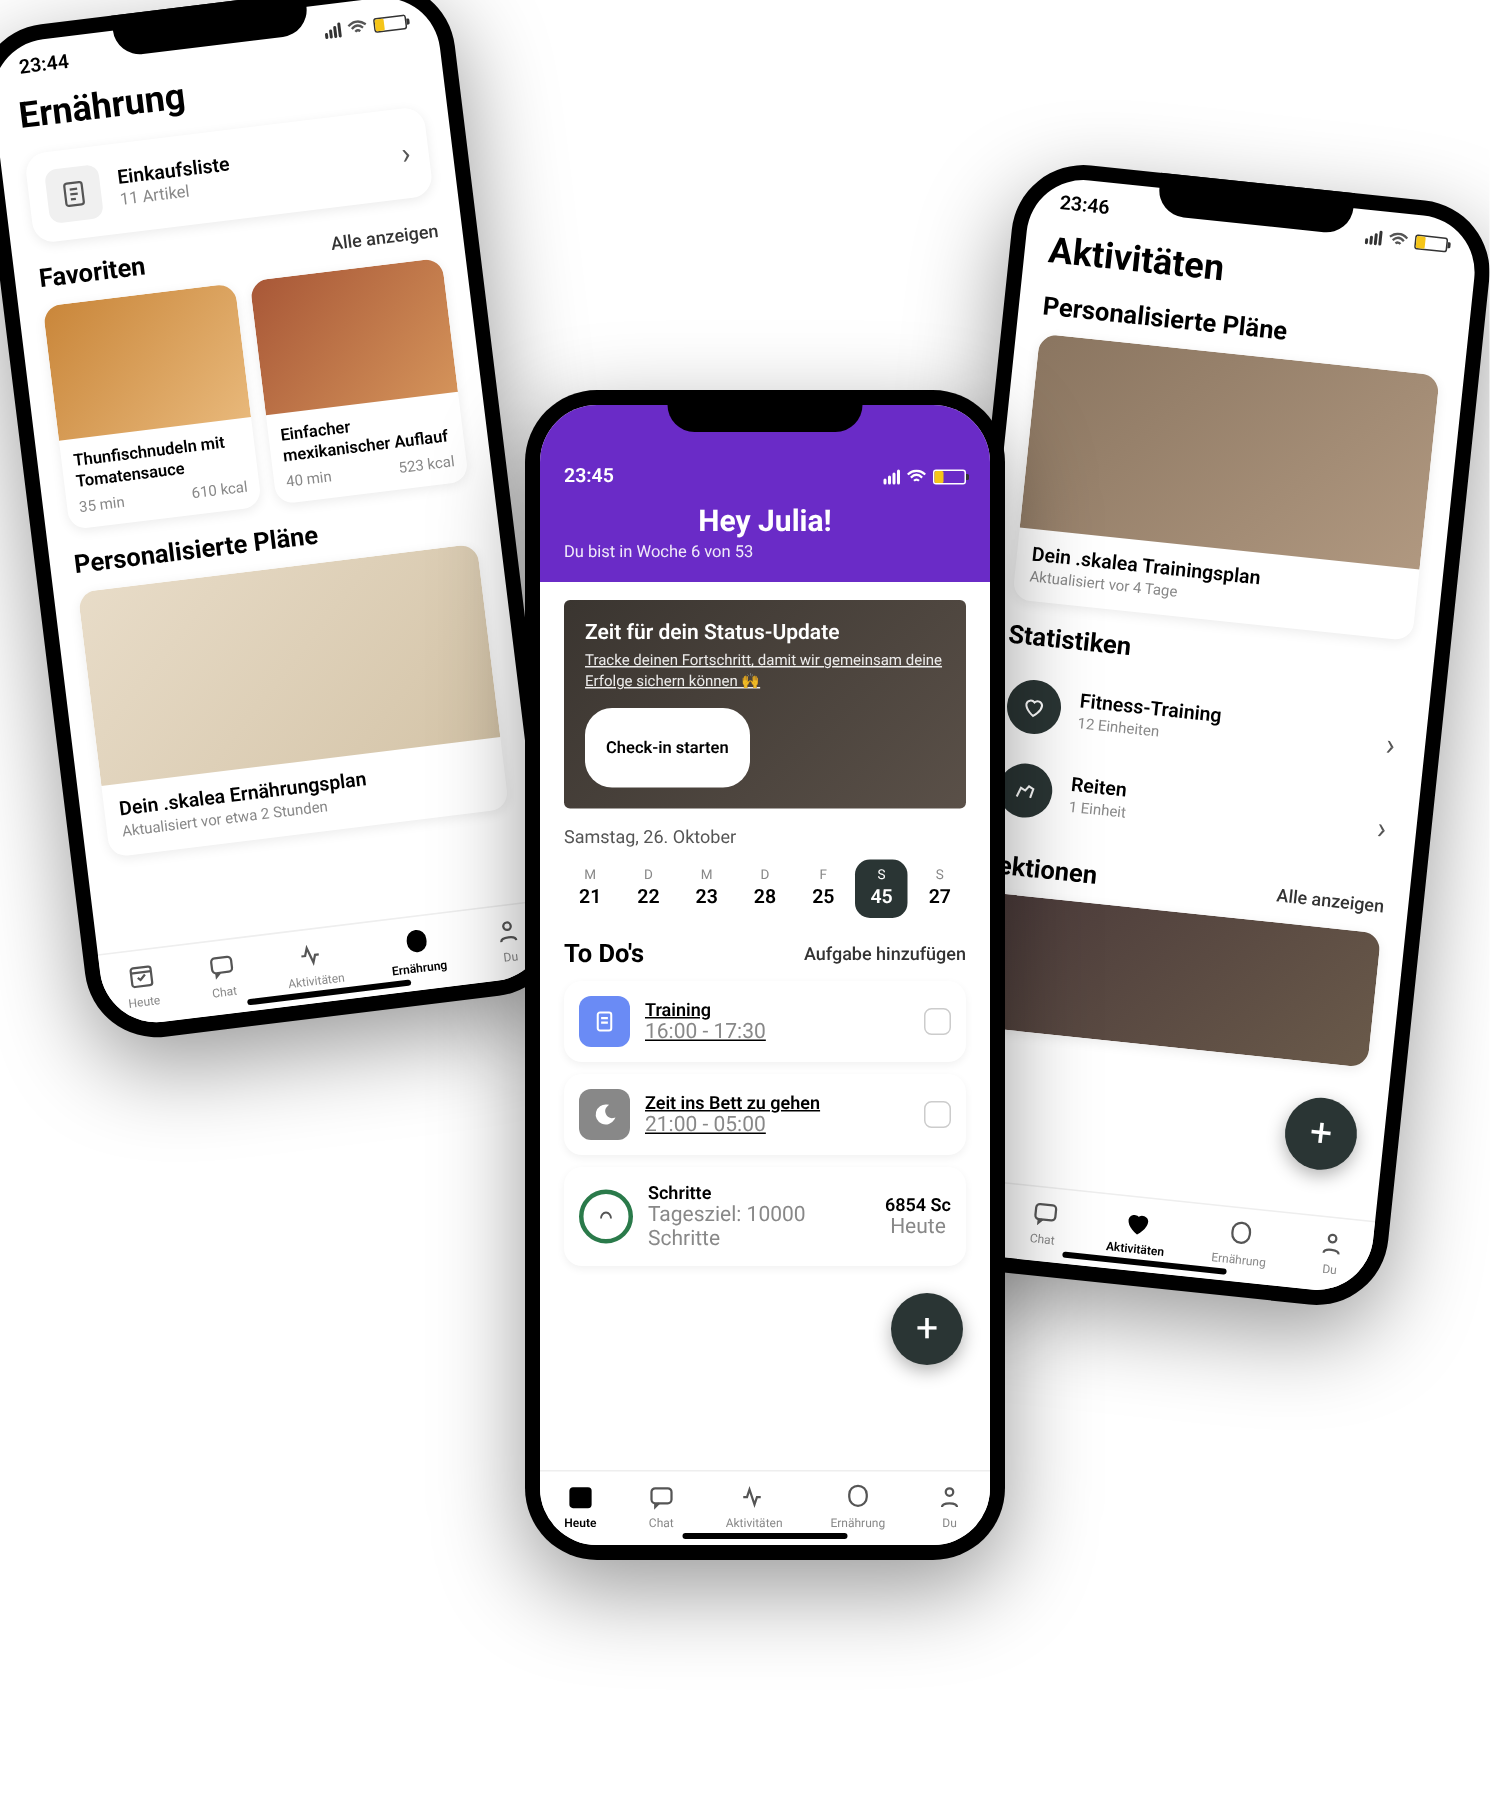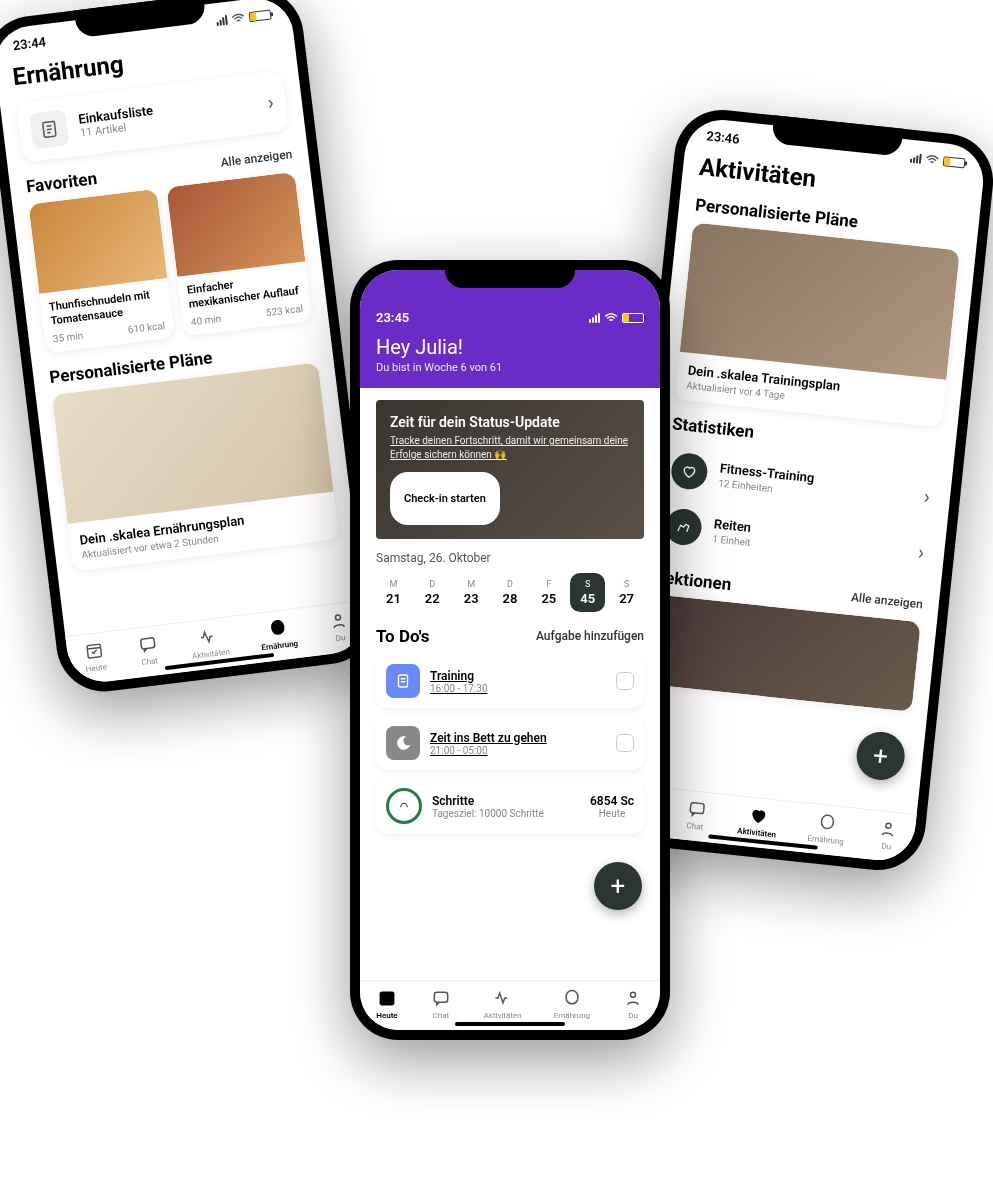--- a/index.html
+++ b/index.html
@@ -46,40 +46,40 @@
 .tab .ticon{width:22px;height:22px;display:flex;align-items:center;justify-content:center;}
 .tab .tlabel{font-size:8px;color:#888;}
 .tab.active .tlabel{color:#000;font-weight:600;}
 .tab.active svg{stroke:#000;fill:#000;}
 .home-indicator{position:absolute;bottom:4px;left:50%;transform:translateX(-50%);width:110px;height:4px;background:#000;border-radius:2px;}
 
 .purple-hdr{background:#6a2bc7;margin:-40px -16px 0;padding:40px 16px 14px;color:#fff;}
 .purple-hdr .statusbar{padding:0;color:#fff;margin-bottom:10px;}
 .purple-hdr .statusbar .signal span{background:#fff;}
 .purple-hdr .battery{border-color:#fff;}
-.purple-hdr .greet{font-size:20px;font-weight:400;}
+.purple-hdr .greet{font-size:20px;font-weight:700;text-align:center;}
 .purple-hdr .week{font-size:11px;opacity:.9;margin-top:2px;}
 .hero-card{background:linear-gradient(135deg,#3a3530,#5a5048);border-radius:4px;padding:14px;color:#fff;margin-top:12px;}
 .hero-title{font-size:14px;font-weight:600;}
 .hero-sub{font-size:10px;opacity:.9;margin-top:4px;line-height:1.4;text-decoration:underline;}
 .hero-btn{background:#fff;color:#000;border:none;border-radius:18px;padding:20px 14px;font-size:11px;font-weight:600;margin-top:10px;}
 .date-label{font-size:12px;color:#555;margin-top:12px;}
 .days{display:flex;gap:4px;margin-top:8px;}
 .day{flex:1;text-align:center;padding:6px 2px;border-radius:10px;}
 .day .dw{font-size:9px;color:#888;}
 .day .dn{font-size:13px;font-weight:600;margin-top:2px;}
 .day.sel{background:#2a3534;color:#fff;}
 .day.sel .dw{color:#fff;}
 .todo-item{background:#fff;border-radius:12px;box-shadow:0 2px 6px rgba(0,0,0,.06);padding:10px;display:flex;align-items:center;gap:10px;margin-bottom:8px;text-decoration:underline;}
 .todo-icon{width:34px;height:34px;border-radius:8px;display:flex;align-items:center;justify-content:center;}
 .todo-icon.blue{background:#6a8bf5;}
 .todo-icon.gray{background:#888;}
 .todo-txt{flex:1;}
 .todo-title{font-size:12px;font-weight:600;}
-.todo-time{font-size:10px;color:#888;}
+.todo-time{font-size:14px;color:#888;}
 .todo-check{width:18px;height:18px;border:1.5px solid #ccc;border-radius:5px;}
 .goal-row{display:flex;align-items:center;gap:10px;background:#fff;border-radius:12px;box-shadow:0 2px 6px rgba(0,0,0,.06);padding:10px;}
 .goal-ring{width:36px;height:36px;border-radius:50%;border:3px solid #2a7a4a;display:flex;align-items:center;justify-content:center;}
 .fab{position:absolute;right:18px;background:#2a3534;color:#fff;width:48px;height:48px;border-radius:50%;display:flex;align-items:center;justify-content:center;font-size:26px;box-shadow:0 4px 12px rgba(0,0,0,.3);}
 .stat-row{display:flex;align-items:center;gap:12px;padding:10px 4px;}
 .stat-icon{width:36px;height:36px;border-radius:50%;background:#2a3534;display:flex;align-items:center;justify-content:center;}
 
 #p1{left:20px;top:0;transform:rotate(-7deg);}
 #p2{left:350px;top:260px;z-index:5;}
 #p3{left:640px;top:120px;transform:rotate(6deg);}
@@ -223,21 +223,21 @@
               </div>
       <svg class="wifi" viewBox="0 0 16 12" style="stroke:#fff">
                 <path d="M1 4 Q8 -2 15 4 M3.5 6.5 Q8 2 12.5 6.5 M6 9 Q8 7 10 9"></path>
               </svg>
       <div class="battery">
                 <div class="fill"></div>
               </div>
     </div>
   </div>
   <div class="greet">Hey Julia!</div>
-  <div class="week">Du bist in Woche 6 von 61</div>
+  <div class="week">Du bist in Woche 6 von 53</div>
 </div>
 <div class="hero-card">
   <div class="hero-title">Zeit für dein Status-Update</div>
   <div class="hero-sub">Tracke deinen Fortschritt, damit wir gemeinsam deine Erfolge sichern können 🙌</div>
   <button class="hero-btn">Check-in starten</button>
 </div>
 <div class="date-label">Samstag, 26. Oktober</div>
 <div class="days">
   <div class="day">
             <div class="dw">M</div>

